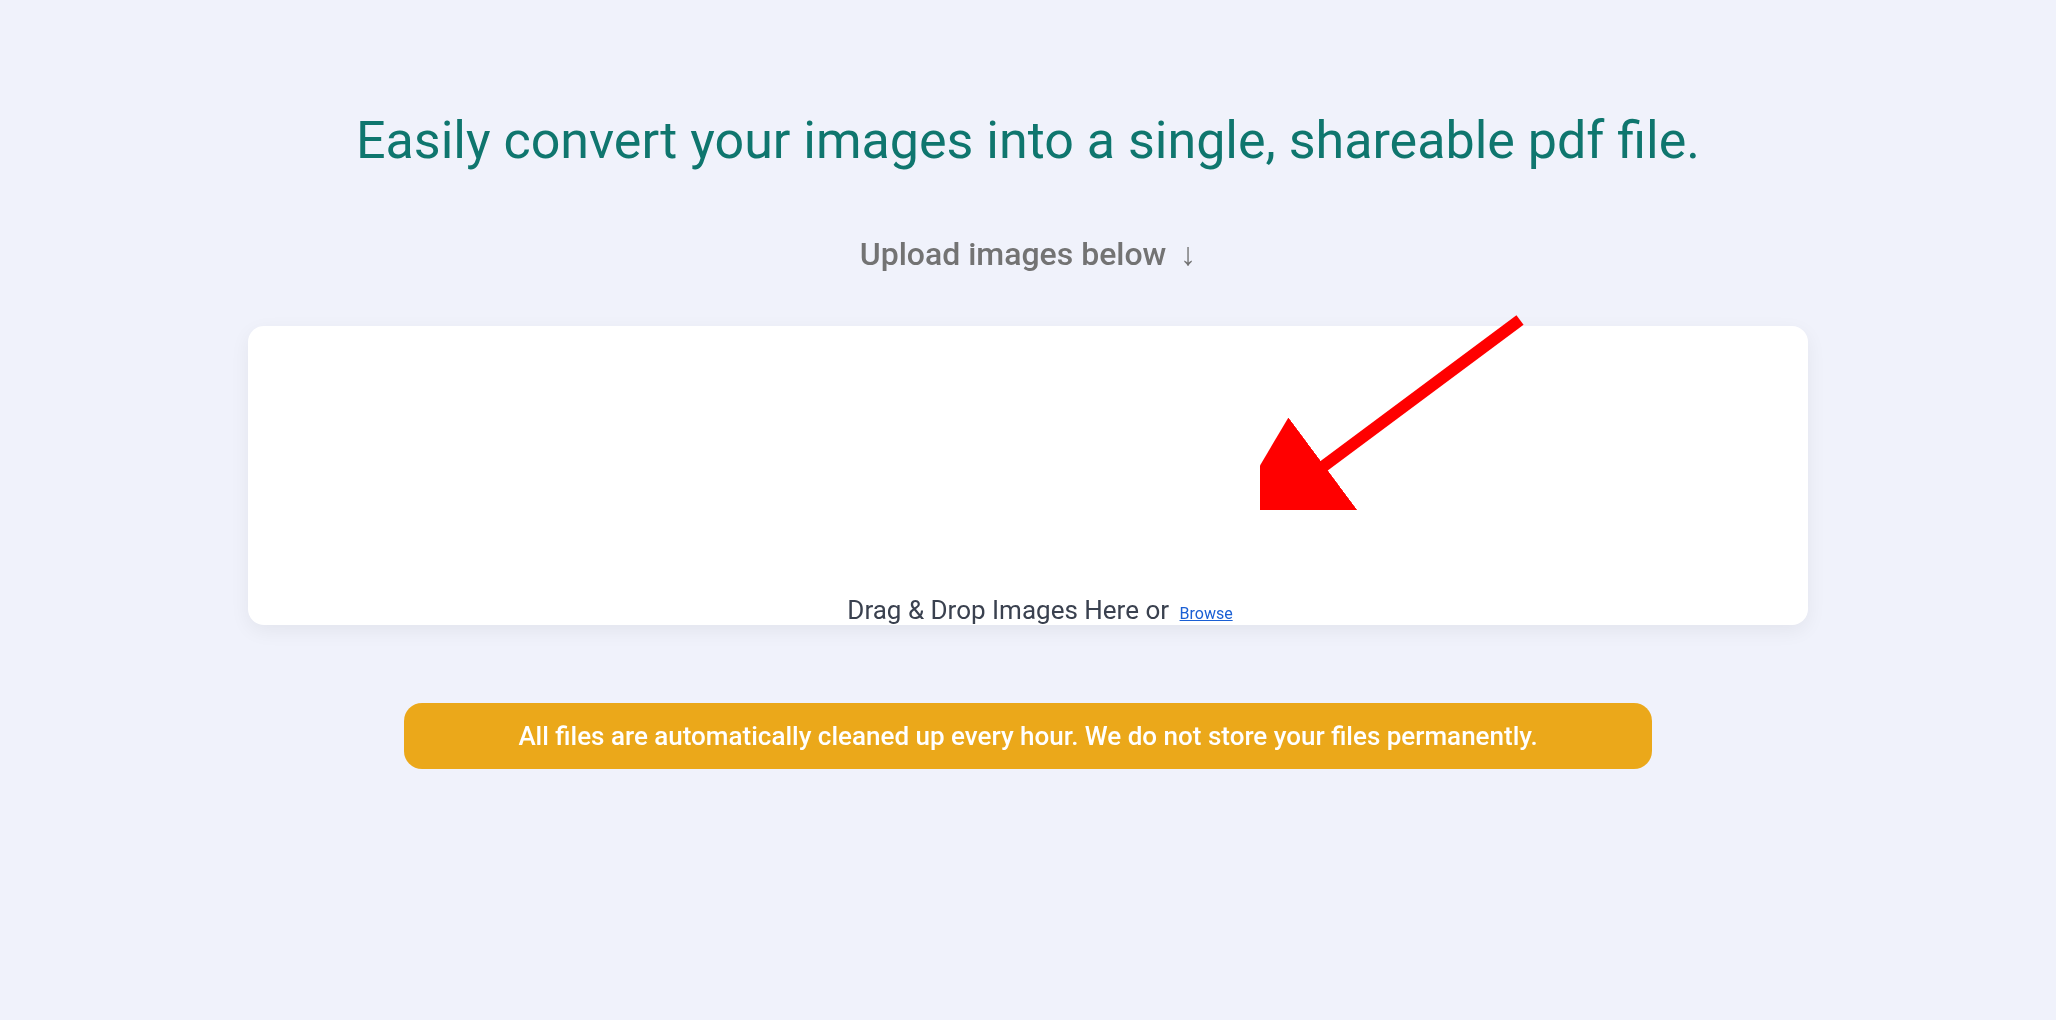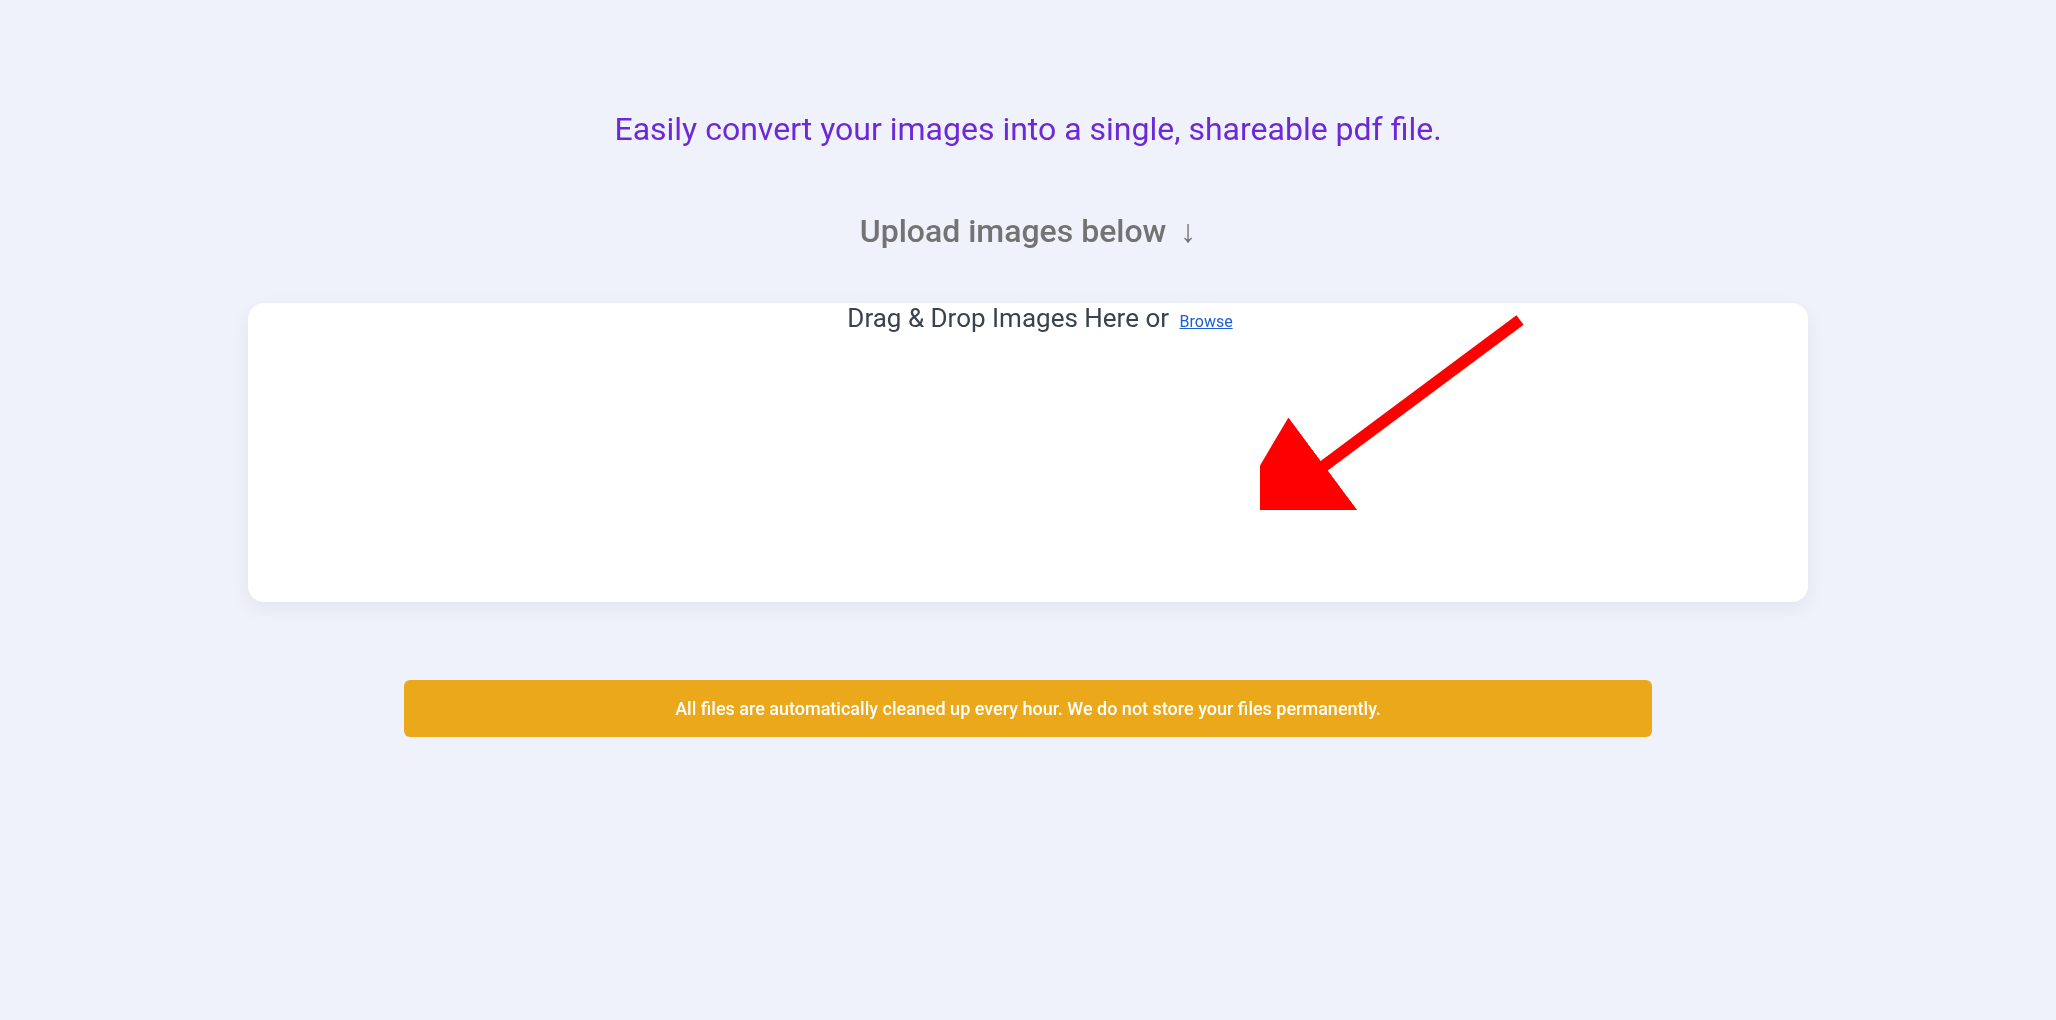--- a/index.html
+++ b/index.html
@@ -22,22 +22,22 @@
       padding-top: 50px;
     }
     .page-title {
       font-family: Georgia, 'Times New Roman', serif;
       font-size: 86px;
       font-weight: 700;
       color: #1e2532;
       letter-spacing: -1px;
     }
     .subtitle {
-      font-size: 32px;
-      color: #6d28d9;
+      font-size: 52px;
+      color: #0f766e;
       font-weight: 400;
       margin-top: 60px;
     }
     .upload-instruction {
       font-size: 32px;
       color: #737373;
       font-weight: 500;
       margin-top: 64px;
     }
     .arrow-down-icon {
@@ -45,44 +45,44 @@
       margin-left: 6px;
     }
     .dropzone {
       width: 1560px;
       height: 299px;
       background: #ffffff;
       border-radius: 16px;
       margin-top: 53px;
       box-shadow: 0 6px 20px rgba(0,0,0,0.06);
       display: flex;
-      align-items: flex-start;
+      align-items: flex-end;
       justify-content: center;
       position: relative;
       padding-left: 24px;
     }
     .dropzone-text {
       font-size: 26px;
       color: #3a414f;
       font-weight: 400;
     }
     .browse-link {
       color: #1a5fd4;
       text-decoration: underline;
       cursor: pointer;
       margin-left: 4px;
     }
     .notice-banner {
       width: 1248px;
       background: #eba81a;
       color: #ffffff;
-      font-size: 18px;
+      font-size: 26px;
       font-weight: 500;
       padding: 18px 30px;
-      border-radius: 6px;
+      border-radius: 18px;
       margin-top: 78px;
       text-align: center;
     }
     .arrow-annotation {
       position: absolute;
       top: 310px;
       left: 1260px;
       width: 300px;
       height: 200px;
       pointer-events: none;

